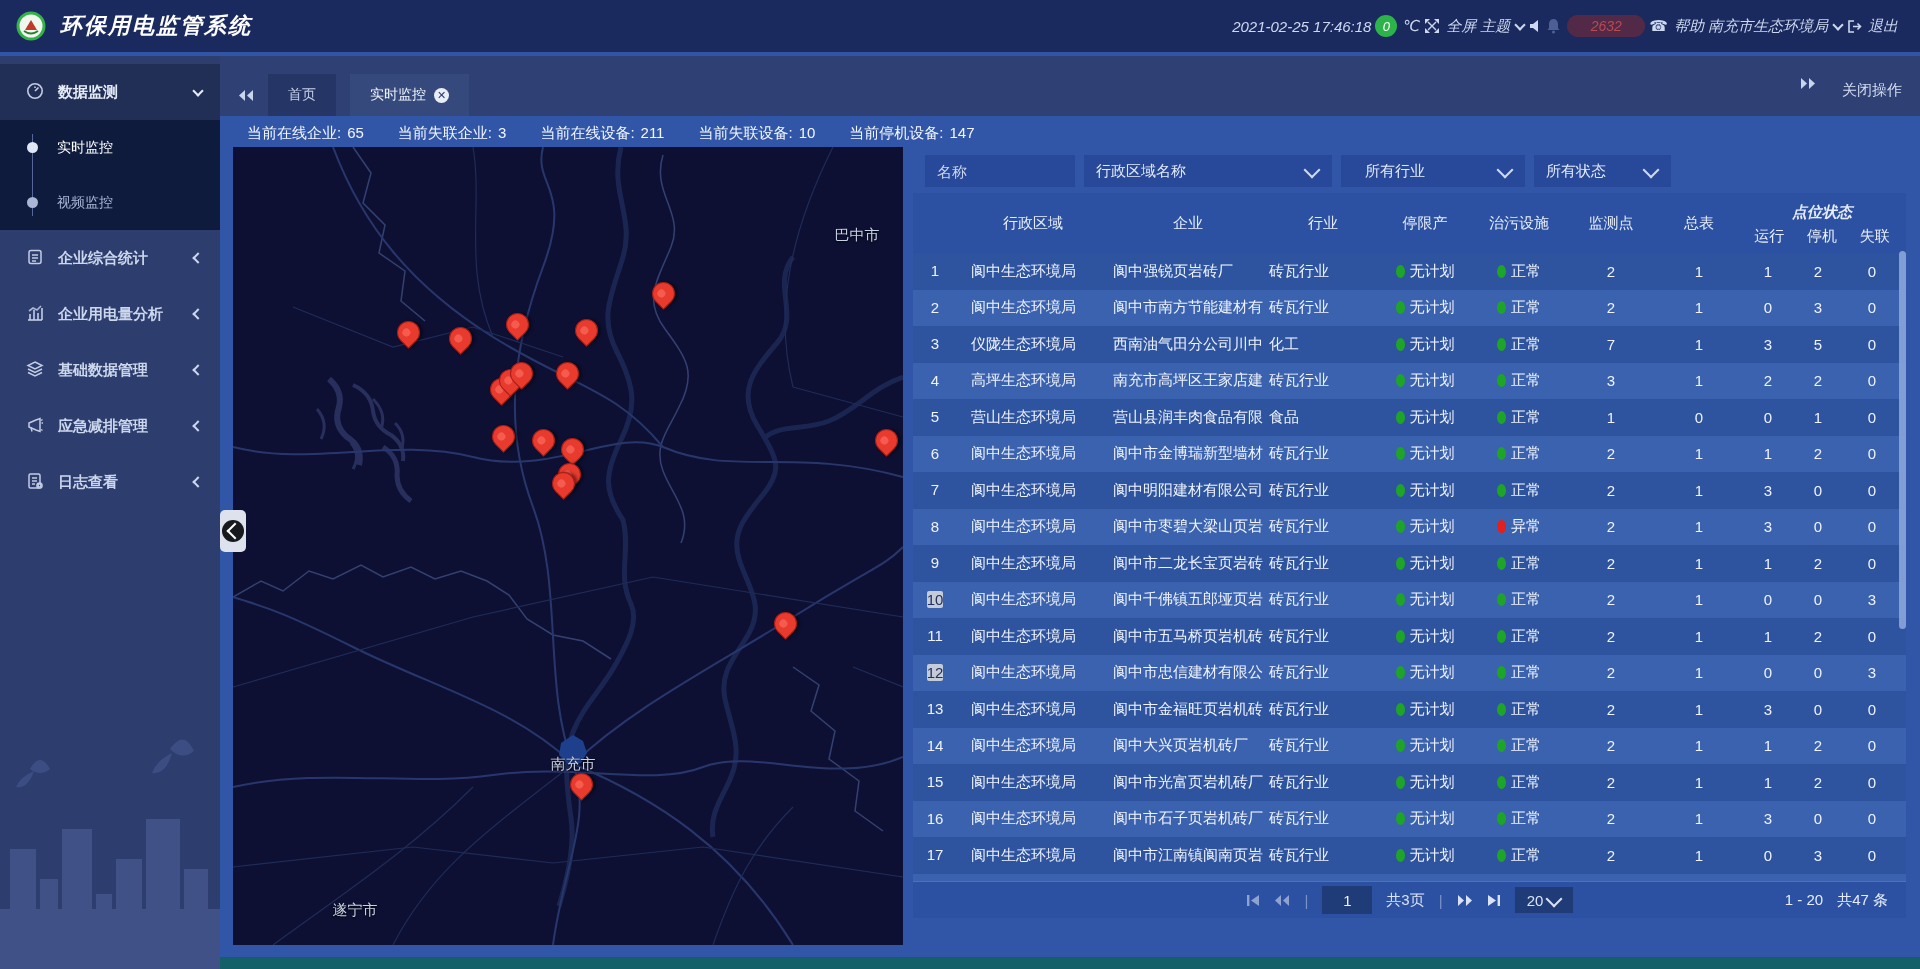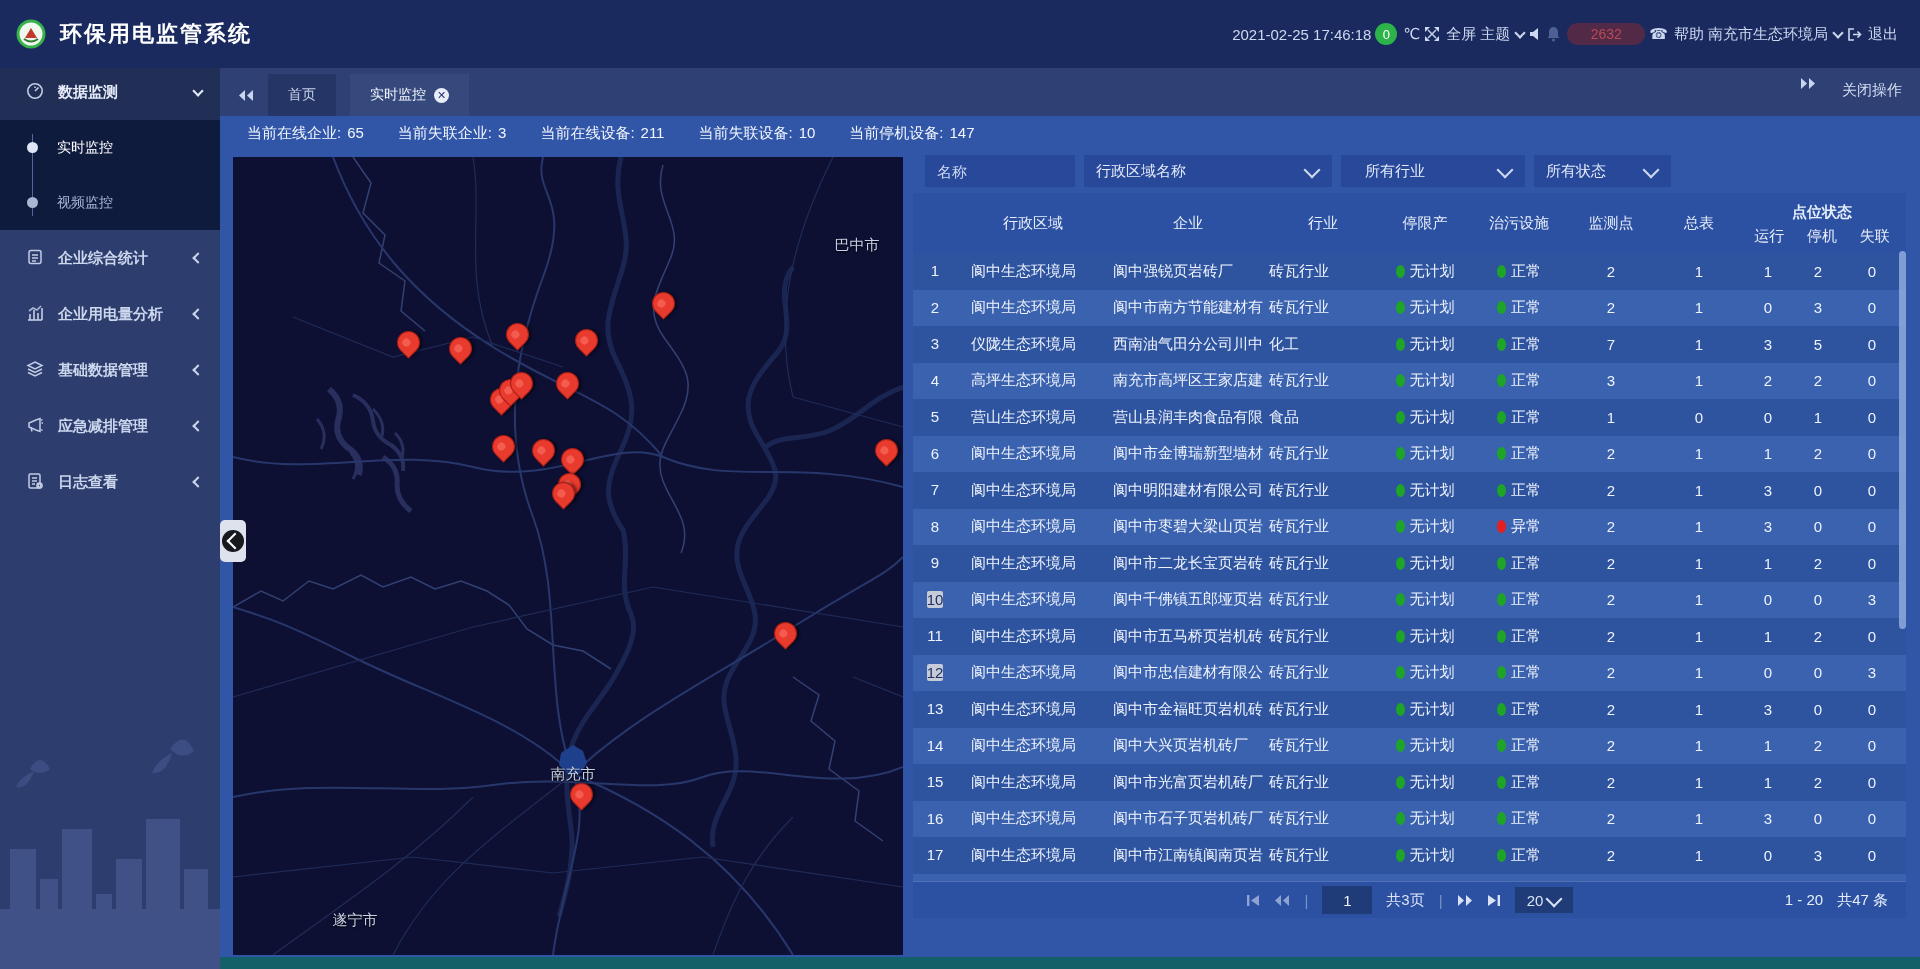--- a/index.html
+++ b/index.html
@@ -1,20 +1,20 @@
 <!DOCTYPE html>
 <html><head>
 <meta charset="utf-8">
 <style>
   html,body{margin:0;padding:0;background:#0b1430;}
   .app{position:relative;width:1920px;height:969px;overflow:hidden;
        font-family:"Liberation Sans","DejaVu Sans",sans-serif;background:#3156a8;color:#e9effb;}
   
-  .top-header{position:absolute;left:0;top:0;right:0;height:68px;background:#1a2a5e;z-index:40;
-              display:flex;align-items:center;}
+  .top-header{position:absolute;left:0;top:0;right:0;height:52px;background:#1a2a5e;z-index:40;
+              display:flex;align-items:center;font-style:italic;}
   .logo-wrap{display:flex;align-items:center;gap:14px;padding-left:16px;}
   .app-title{font-size:22px;font-weight:bold;letter-spacing:2px;color:#fff;}
   .header-right{margin-left:auto;display:flex;align-items:center;gap:4px;padding-right:22px;font-size:15px;color:#cdd8f0;}
   .hitem{display:flex;align-items:center;gap:6px;cursor:default;white-space:nowrap;}
   .temp-badge{width:22px;height:22px;border-radius:50%;background:#2cb34a;color:#fff;font-size:13px;
               display:flex;align-items:center;justify-content:center;}
   .bell-pill{min-width:58px;height:22px;border-radius:11px;background:#522a48;color:#b84b53;
              display:flex;align-items:center;justify-content:center;font-size:14px;padding:0 10px;}
   .chev{display:inline-block;width:6px;height:6px;border:solid currentColor;border-width:0 2px 2px 0;}
   .chev.down{transform:rotate(45deg);margin-top:-3px;}
@@ -41,21 +41,21 @@
        background:#253565;cursor:pointer;}
   .tab.active{background:#36497c;color:#eef3fc;}
   .tab-close{width:15px;height:15px;border-radius:50%;background:#e8edf7;color:#2a3a6a;font-size:11px;line-height:15px;
              text-align:center;font-weight:bold;cursor:pointer;}
   .tabbar-right{margin-left:auto;display:flex;align-items:center;gap:26px;margin-bottom:12px;color:#d4ddf2;font-size:15px;}
   
   .stats{position:absolute;left:233px;top:116px;height:34px;right:0;display:flex;align-items:center;gap:34px;
          font-size:15px;color:#f2f6ff;padding-left:14px;}
   .stat{display:flex;gap:6px;white-space:nowrap;}
   
-  .map{position:absolute;left:233px;top:157px;width:670px;height:798px;background:#0d1033;}
+  .map{position:absolute;left:233px;top:147px;width:670px;height:798px;background:#0d1033;}
   .map svg.basemap{position:absolute;left:0;top:0;}
   .map-label{position:absolute;transform:translate(-50%,-50%);font-size:15px;color:#c8d2e6;text-shadow:0 1px 2px #000;
              white-space:nowrap;z-index:3;}
   .pin{position:absolute;width:21px;height:21px;background:#e93a2e;border:1px solid #a61d15;border-radius:50% 50% 50% 0;
        transform:rotate(-45deg);box-shadow:2px 2px 3px rgba(0,0,0,.45);z-index:4;cursor:pointer;}
   .pin::after{content:"";position:absolute;left:5px;top:5px;width:8px;height:8px;border-radius:50%;background:rgba(255,120,110,.55);}
   .map-handle{position:absolute;left:-13px;top:363px;width:26px;height:42px;background:#dde2ec;border-radius:5px;z-index:5;
               display:flex;align-items:center;justify-content:center;cursor:pointer;}
   .map-handle .knob{width:22px;height:22px;border-radius:50%;background:#17191f;display:flex;align-items:center;justify-content:center;color:#fff;}
   .map-handle .chev{border-color:#fff;padding:2px;margin-left:3px;}
@@ -66,21 +66,21 @@
                      font-family:inherit;display:flex;align-items:center;}
   input.f-input{width:126px;outline:none;}
   input.f-input::placeholder{color:#ccd7ef;}
   .f-select{cursor:pointer;justify-content:space-between;align-items:center;}
   .f-select .chev{color:#cfd9f0;padding:2px;margin-right:2px;}
   .sel-region{width:224px;}.sel-industry{width:148px;padding-left:24px;}.sel-status{width:113px;}
   :root{--cols:44px 152px 158px 112px 92px 96px 88px 88px 50px 50px 58px;}
   .thead{display:grid;grid-template-columns:var(--cols);background:#2c51a2;font-size:15px;color:#e6edfa;}
   .thead .h{line-height:60px;text-align:center;white-space:nowrap;}
   .thead .group{grid-column:9/12;display:flex;flex-direction:column;}
-  .group-title{height:32px;line-height:38px;text-align:center;font-weight:bold;}
+  .group-title{height:32px;line-height:38px;text-align:center;font-style:italic;font-weight:bold;}
   .group-subs{display:flex;height:28px;}
   .group-subs span{flex:1;text-align:center;line-height:22px;}
   .tbody{height:629px;overflow:hidden;position:relative;}
   .trow{display:grid;grid-template-columns:var(--cols);height:36.5px;align-items:center;font-size:15px;color:#eef3fd;cursor:pointer;}
   .trow:nth-child(odd){background:#2f549f;}
   .trow:nth-child(even){background:#3b62ae;}
   .td{text-align:center;white-space:nowrap;overflow:hidden;}
   .td.l{text-align:left;}
   .td.region{padding-left:14px;}
   .td.company{padding-left:4px;}

